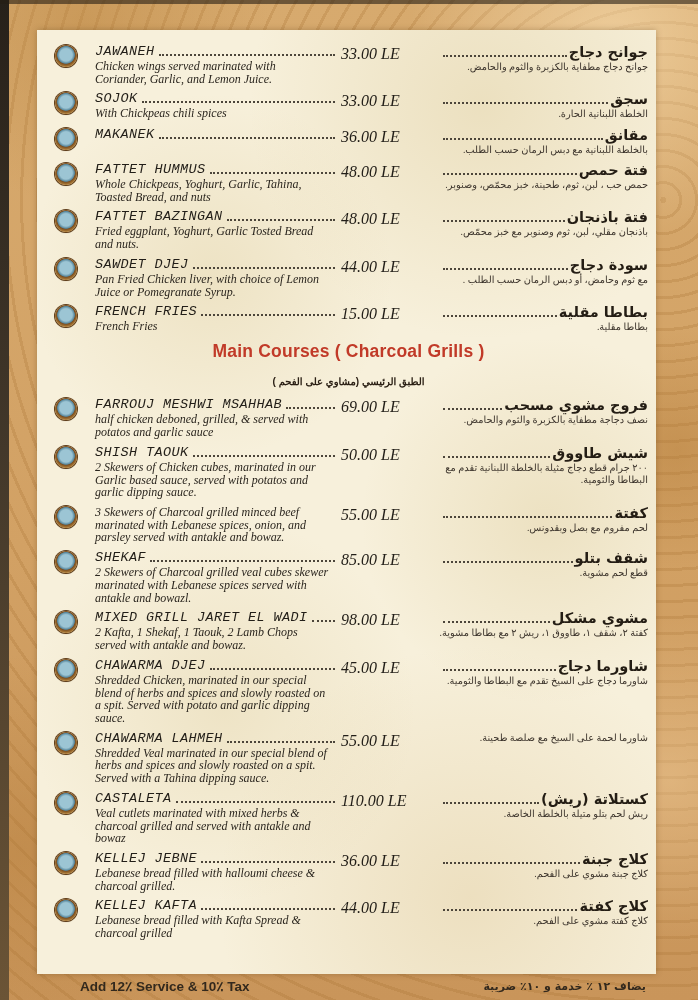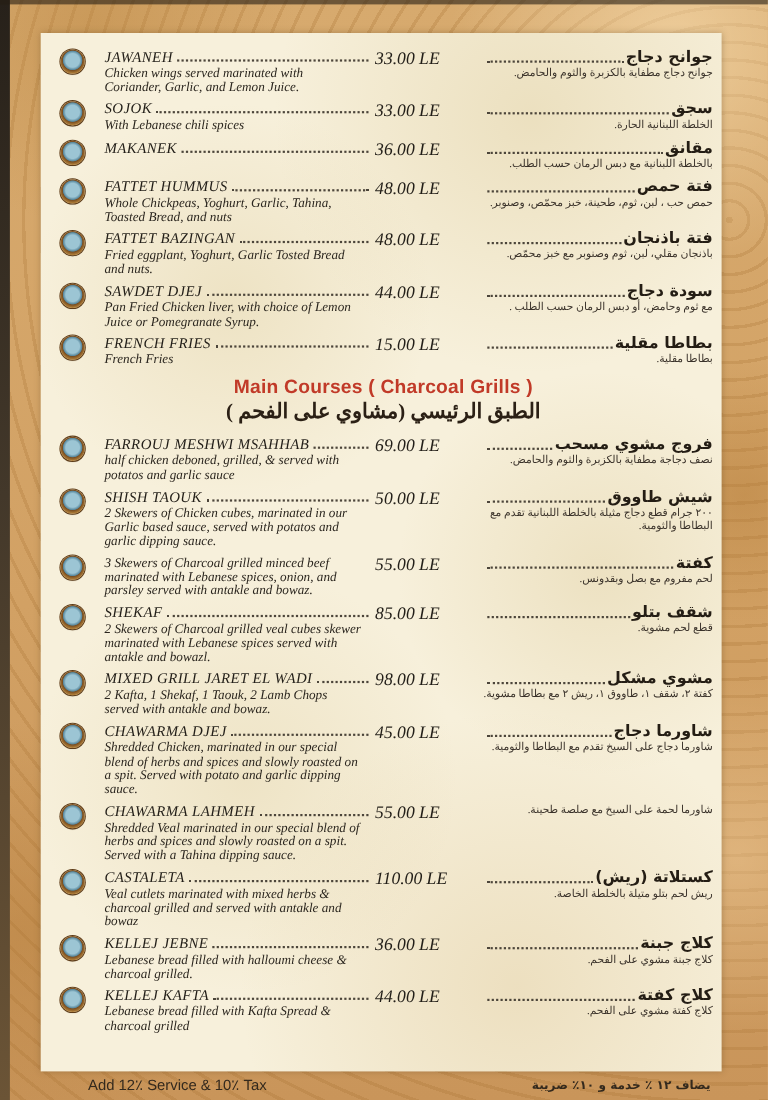--- a/index.html
+++ b/index.html
@@ -39,21 +39,21 @@
   .item { display:flex; margin-bottom:6px; }
   .medallion {
     flex:0 0 22px; width:22px; height:22px; margin:1px 18px 0 6px; border-radius:50%;
     background:radial-gradient(circle at 50% 45%, #9cc5d4 0 38%, #58879c 52%, #7a4f22 56%, #b07e38 72%, #6b431c 88%, #8a5f2c 100%);
     box-shadow:0 0 0 1px #5e3c18, 0 1px 1px rgba(60,40,15,.4);
   }
   .item-grid { flex:1; display:grid; grid-template-columns:242px 80px 1fr; column-gap:4px; }
   .name-row { display:flex; align-items:flex-end; }
   .name-en {
     font-style:italic; font-size:13.5px; letter-spacing:.4px; color:#221e18;
-    white-space:nowrap; line-height:15px;
+    white-space:nowrap; line-height:15px;font-family:Liberation Mono, monospace;
   }
   .dots { flex:1; border-bottom:2px dotted #4c453a; margin:0 2px 3px 4px; min-width:8px; }
   .desc-en {
     font-style:italic; font-size:12px; line-height:1.06; color:#2a251e;
     max-width:234px; margin-top:1px;
   }
   .col-price { padding-top:1px; }
   .price { font-style:italic; font-size:16px; color:#221e18; white-space:nowrap; }
   .col-ar { padding-left:14px; }
   .name-row-ar { display:flex; align-items:flex-end; }
@@ -64,29 +64,29 @@
   .desc-ar {
     direction:rtl; text-align:right; font-family:Liberation Serif, serif;
     font-size:9.8px; line-height:1.25; color:#3a322a; margin-top:1px;
   }
   .section-header { text-align:center; margin:8px 0 10px 0; }
   .sh-en {
     font-family:"Liberation Sans", sans-serif; font-weight:bold; font-size:17.5px;
     color:#c13a28; letter-spacing:.2px;
   }
   .sh-ar {
-    direction:rtl; font-family:Liberation Serif, serif; font-weight:bold;
-    font-size:19px; color:#2b2015; margin-top:0;
+    direction:rtl; font-family:Liberation Sans, sans-serif; font-weight:bold;
+    font-size:10px; color:#2b2015; margin-top:14px;
   }
   .footer {
     position:absolute; left:0; right:0; bottom:0; height:26px; z-index:4;
     display:flex; justify-content:space-between; align-items:center;
     padding:0 52px 2px 80px; box-sizing:border-box;
   }
-  .footer-en { font-family:"Liberation Sans", sans-serif; font-size:13.5px; color:#33291d; }
+  .footer-en { font-family:"Liberation Sans", sans-serif; font-size:13.5px; color:#33291d;font-weight:bold; }
   .footer-ar { direction:rtl; font-family:"DejaVu Sans", sans-serif; font-weight:bold; font-size:11px; color:#33291d; }
 </style>
 </head>
 <body>
 
 <div class="scan-edge-left"></div>
 <div class="scan-edge-top"></div>
 
 <div class="content">
   <div id="sections">
@@ -113,21 +113,21 @@
     </div>
   </div>
       <div class="item">
     <div class="medallion"></div>
     <div class="item-grid">
       <div class="col-en">
         <div class="name-row">
           <span class="name-en">SOJOK</span>
           <span class="dots"></span>
         </div>
-        <div class="desc-en">With Lebanese chili spices</div>
+        <div class="desc-en">With Chickpeas chili spices</div>
       </div>
       <div class="col-price">
         <span class="price">33.00 LE</span>
       </div>
       <div class="col-ar">
         <div class="name-row-ar">
           <span class="dots"></span>
           <span class="name-ar">سجق</span>
         </div>
         <div class="desc-ar">الخلطة اللبنانية الحارة.</div>

